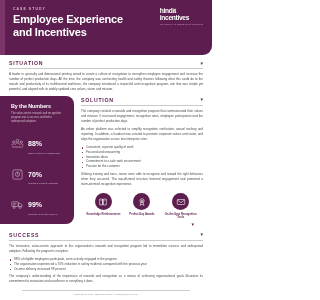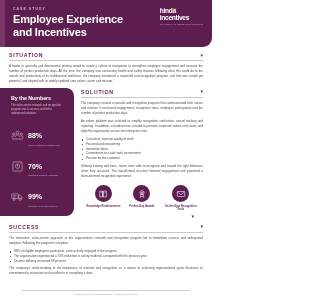--- a/index.html
+++ b/index.html
@@ -8,21 +8,21 @@
     font-family:"Liberation Sans", sans-serif;
     background:#ffffff;
     color:#3b3b3b;
     overflow:hidden;
     position:relative;
   }
 
   
   .header {
     position:relative;
-    height:47px;
+    height:55px;
     background:#5d1e4f;
     border-bottom-right-radius:9px;
     overflow:hidden;
   }
   .header-edge {
     position:absolute; left:0; top:0; bottom:0; width:5px;
     background:#7b3569;
   }
   .header-inner { padding:7px 0 0 13px; }
   .eyebrow {

